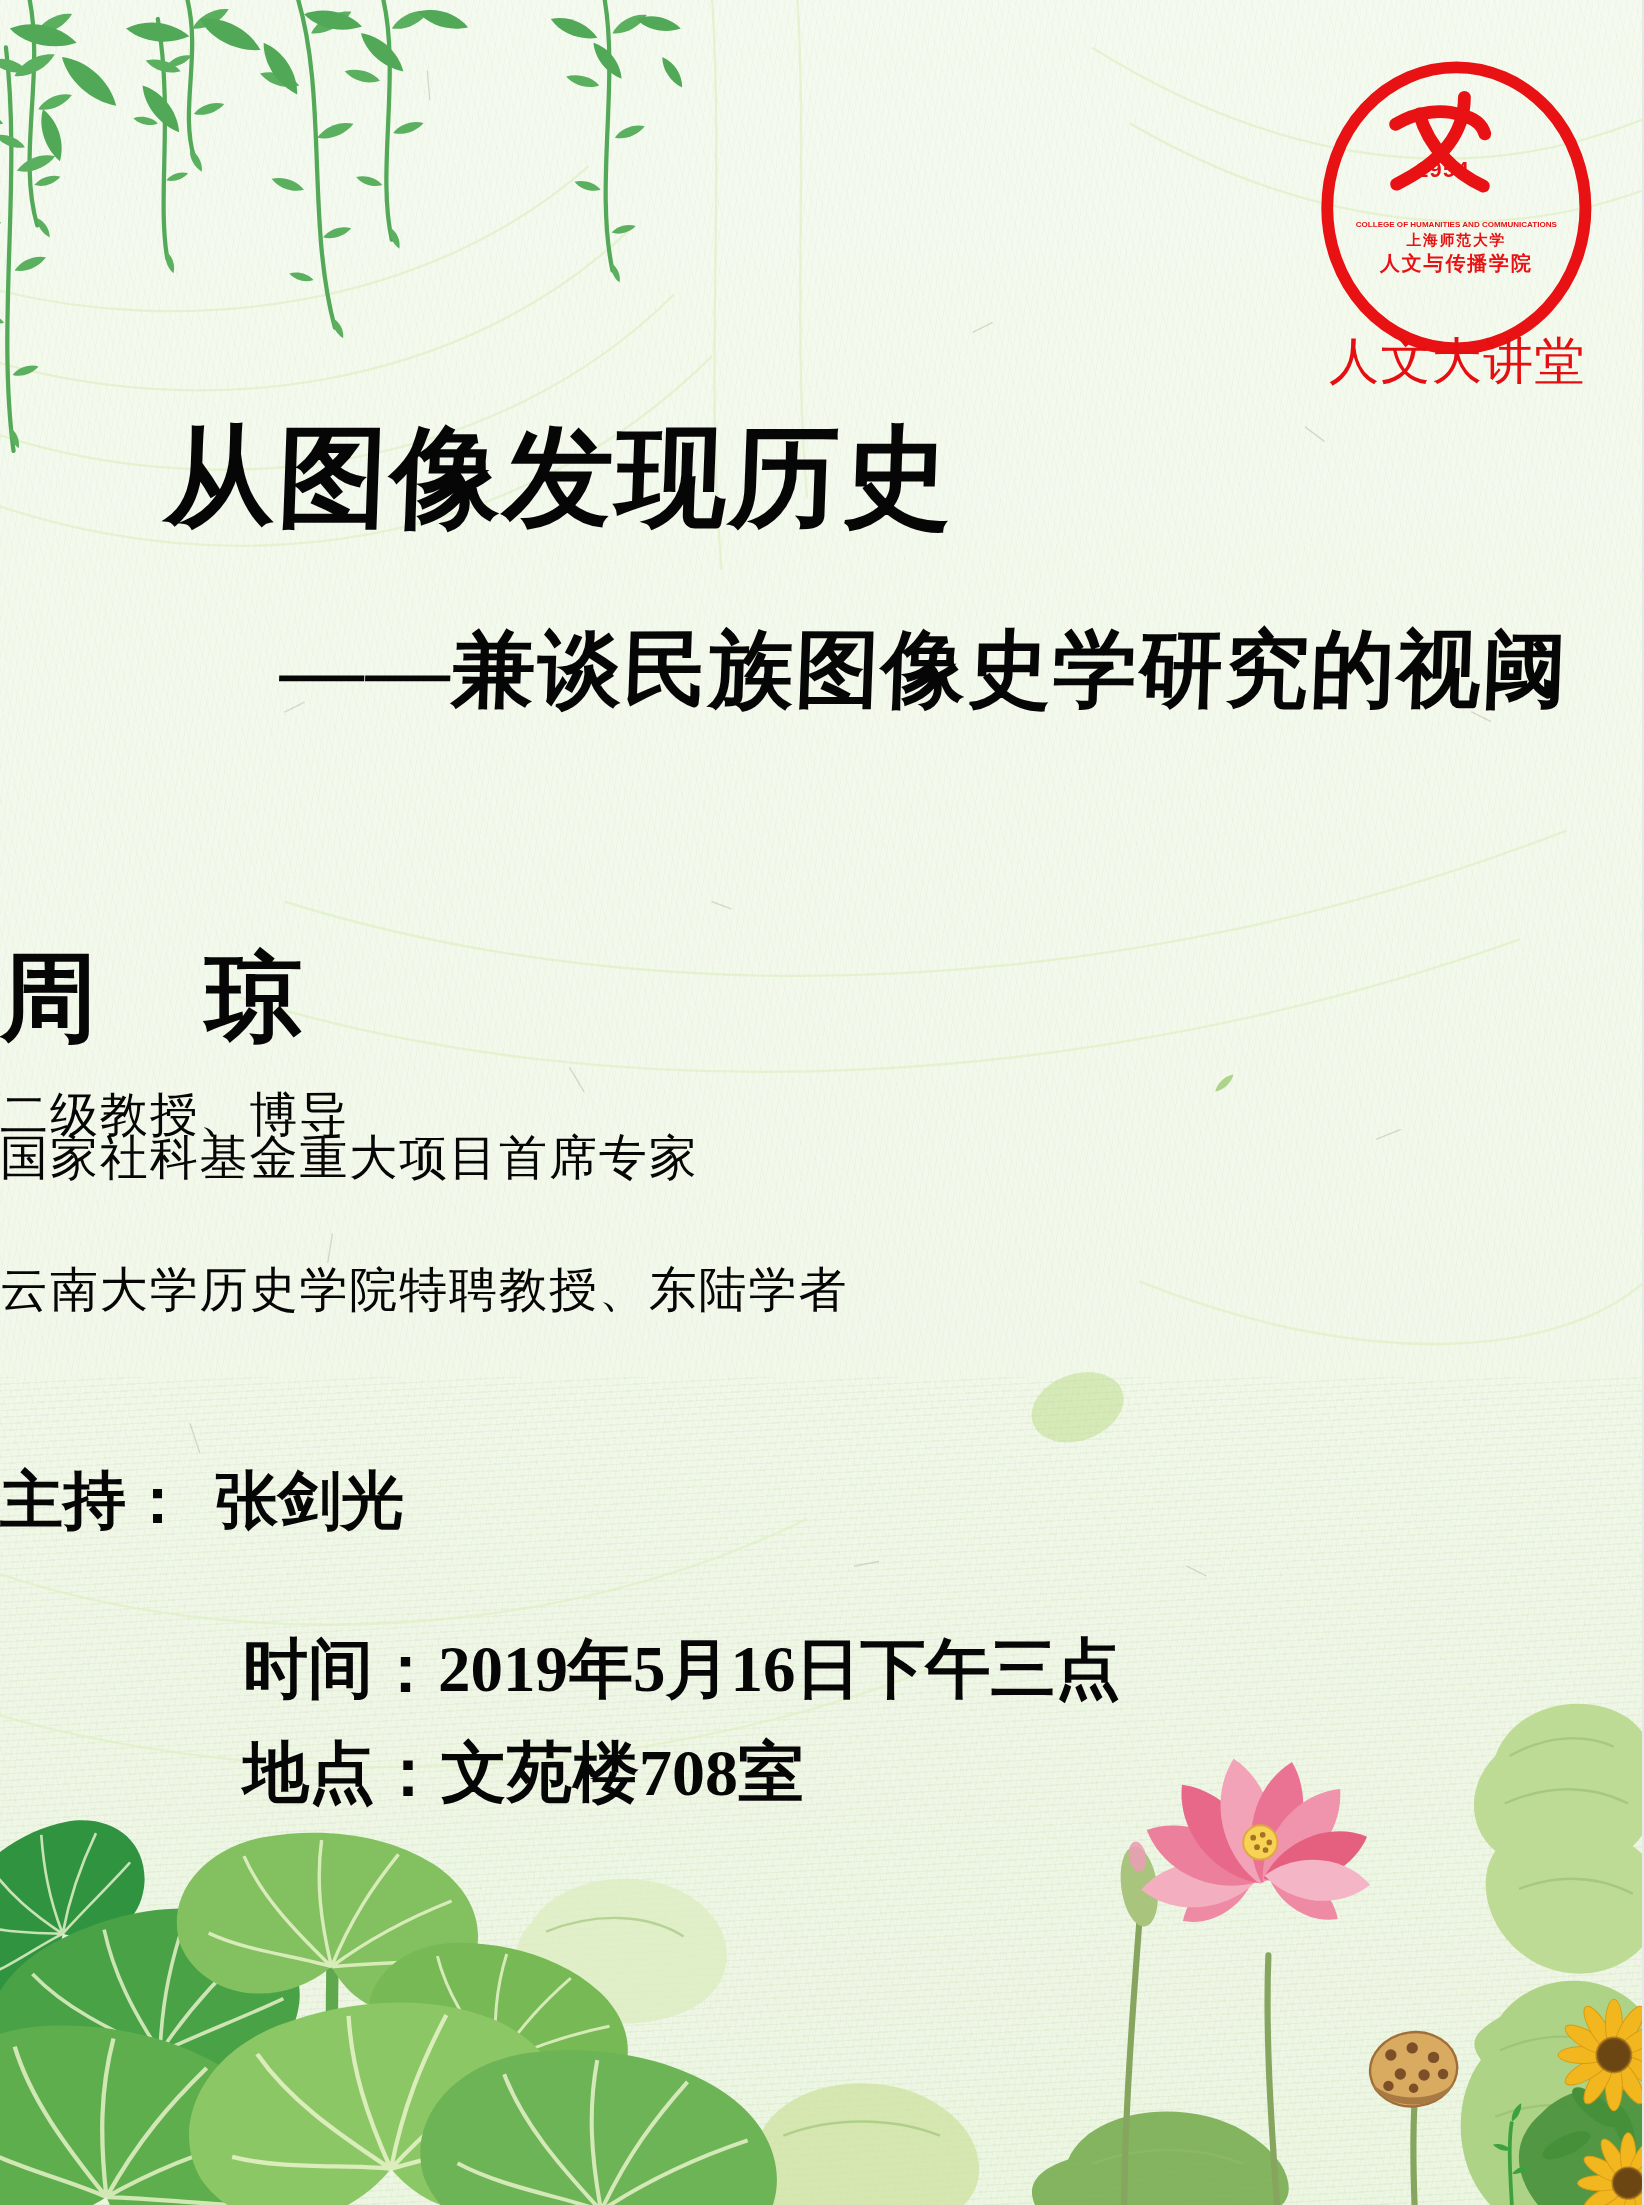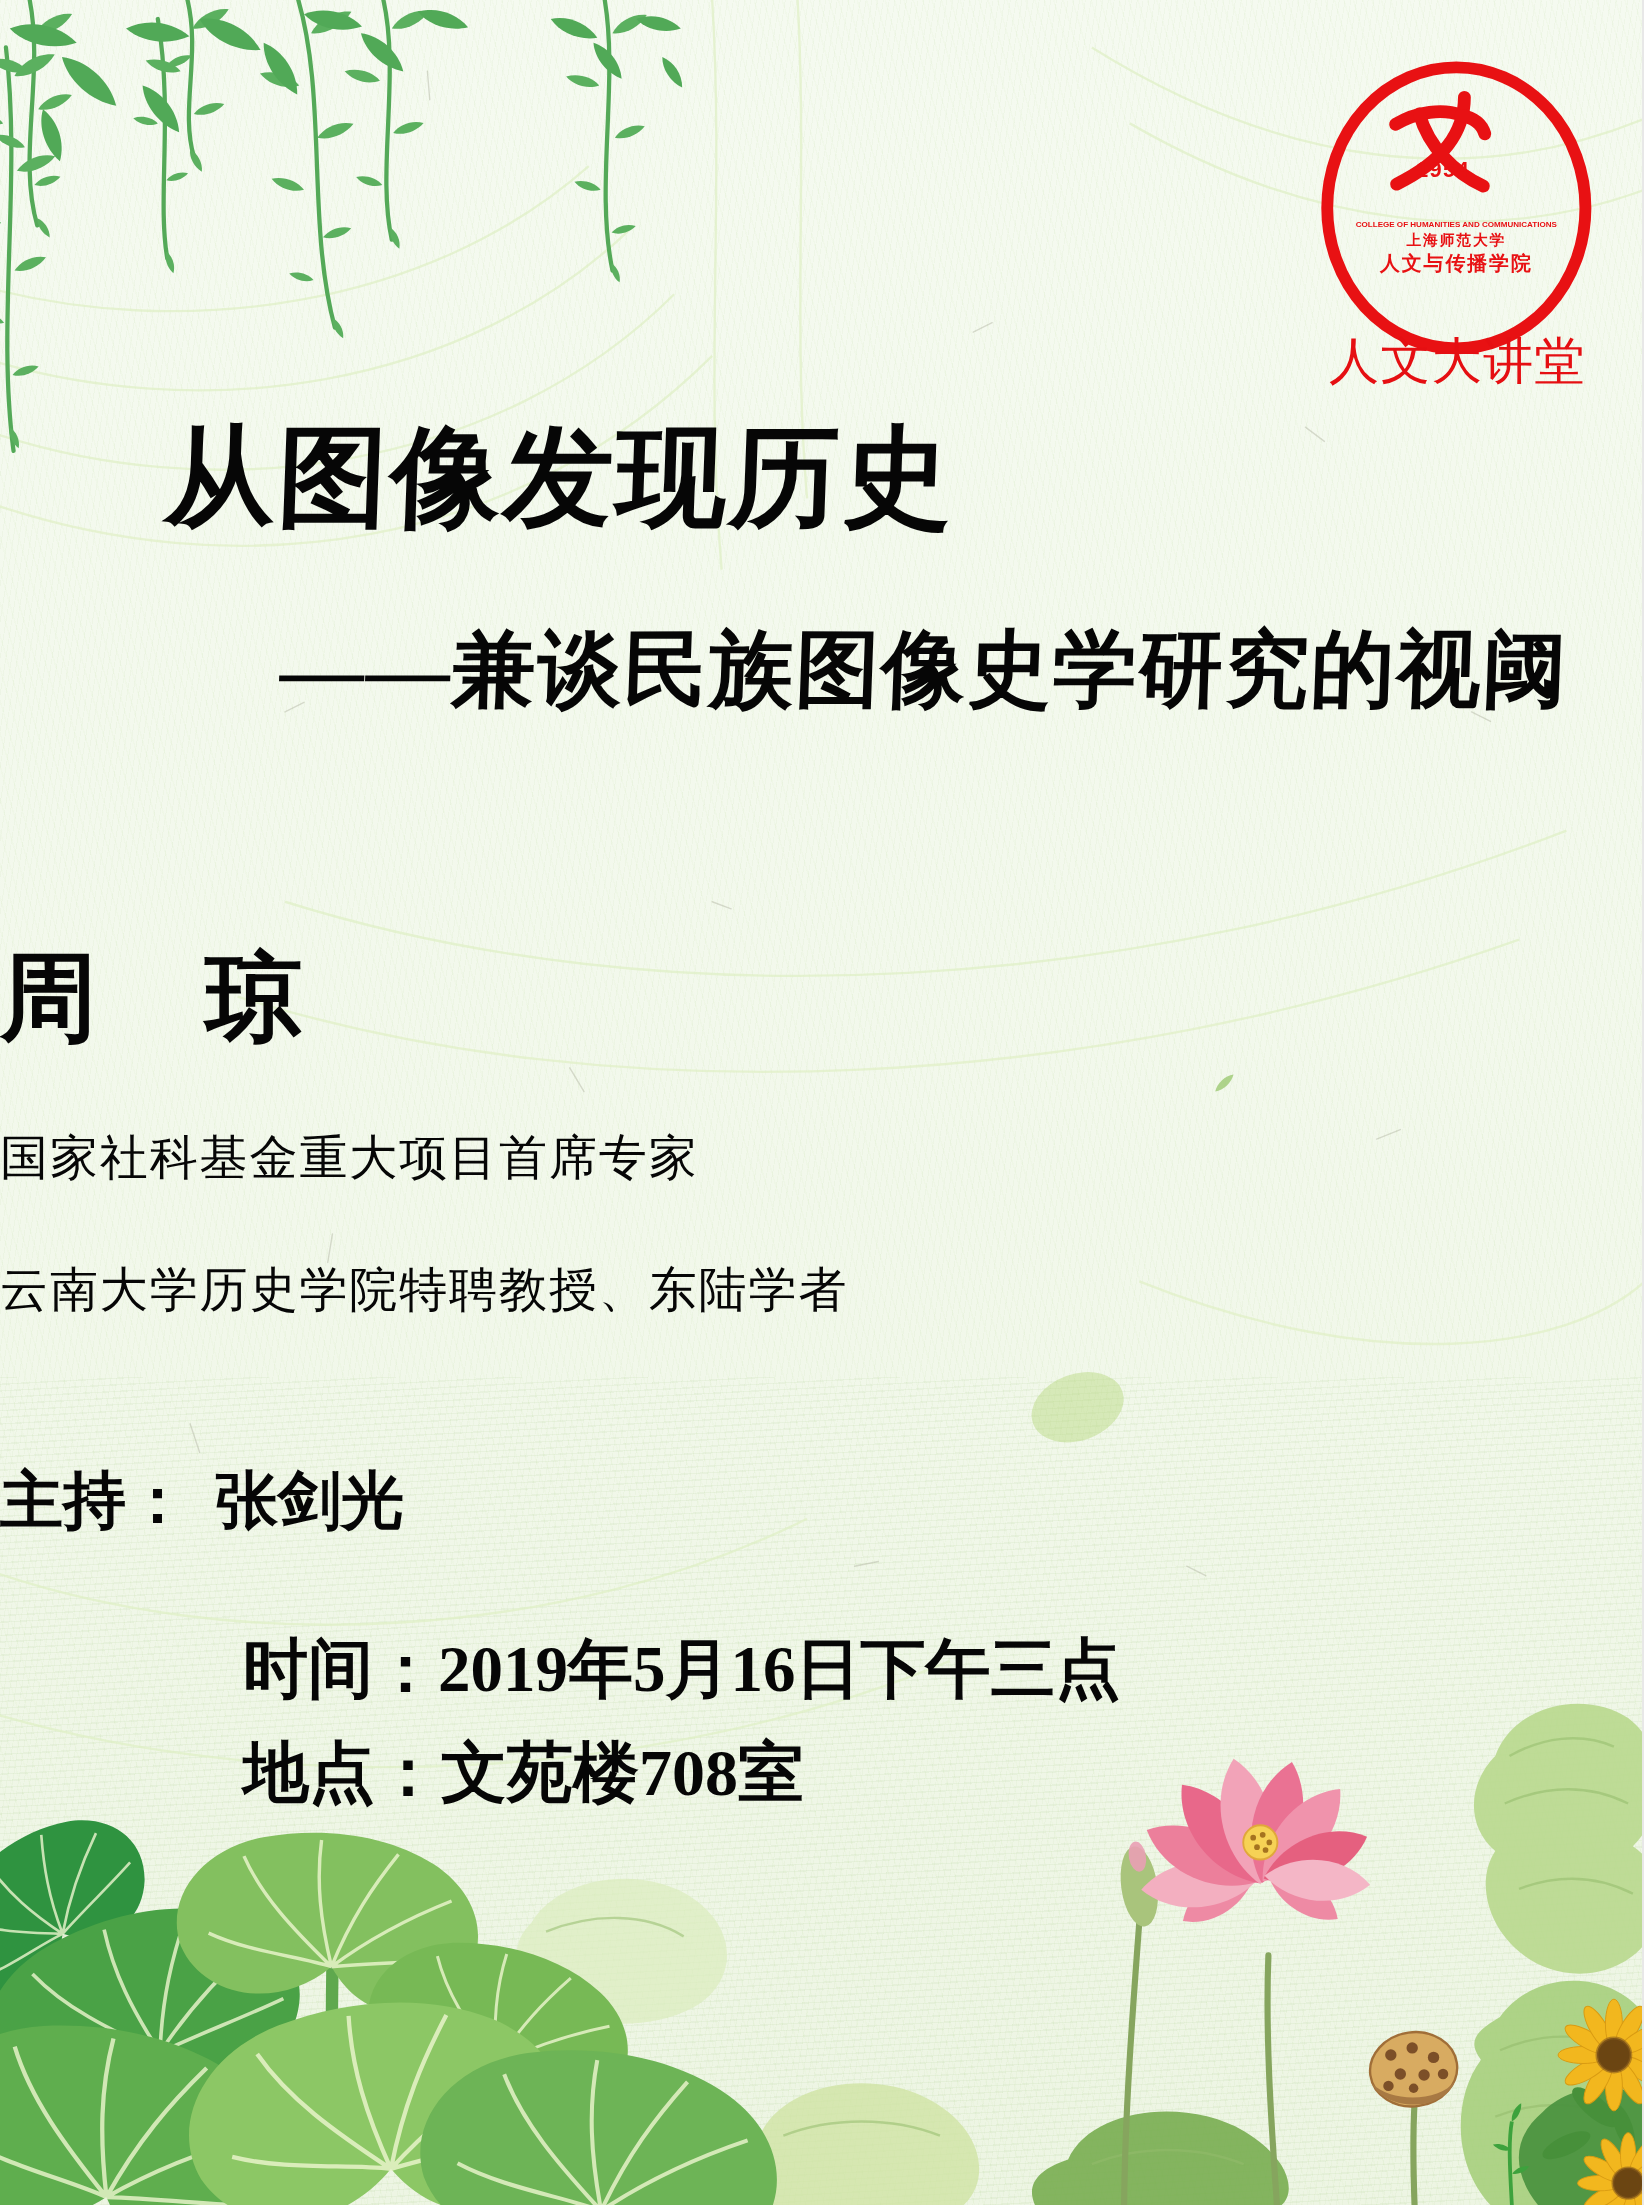--- a/index.html
+++ b/index.html
@@ -281,20 +281,21 @@
       </g>
     </g>
   </svg>
 
   <div class="txt series">人文大讲堂</div>
 
   <div class="txt title">从图像发现历史</div>
   <div class="txt subtitle">——兼谈民族图像史学研究的视阈</div>
 
   <div class="txt center speaker">周　琼</div>
+  <div class="txt center cred cred1">二级教授、博导</div>
   <div class="txt center cred cred2">国家社科基金重大项目首席专家</div>
   <div class="txt center host"><span>主持：</span><span class="gap"></span><span>张剑光</span></div>
 
   <div class="txt center cred cred3">云南大学历史学院特聘教授、东陆学者</div>
 
   <div class="txt when"><span>时间：</span><span>2019年5月16日下午三点</span></div>
   <div class="txt where"><span>地点：</span><span>文苑楼708室</span></div>
 </div>
 
 

